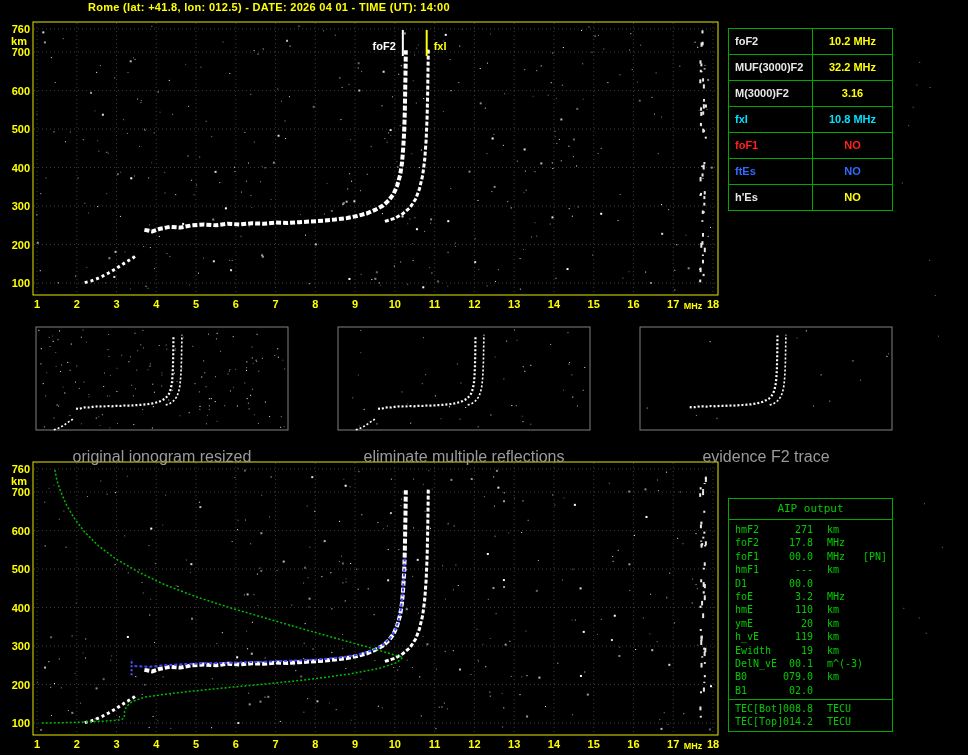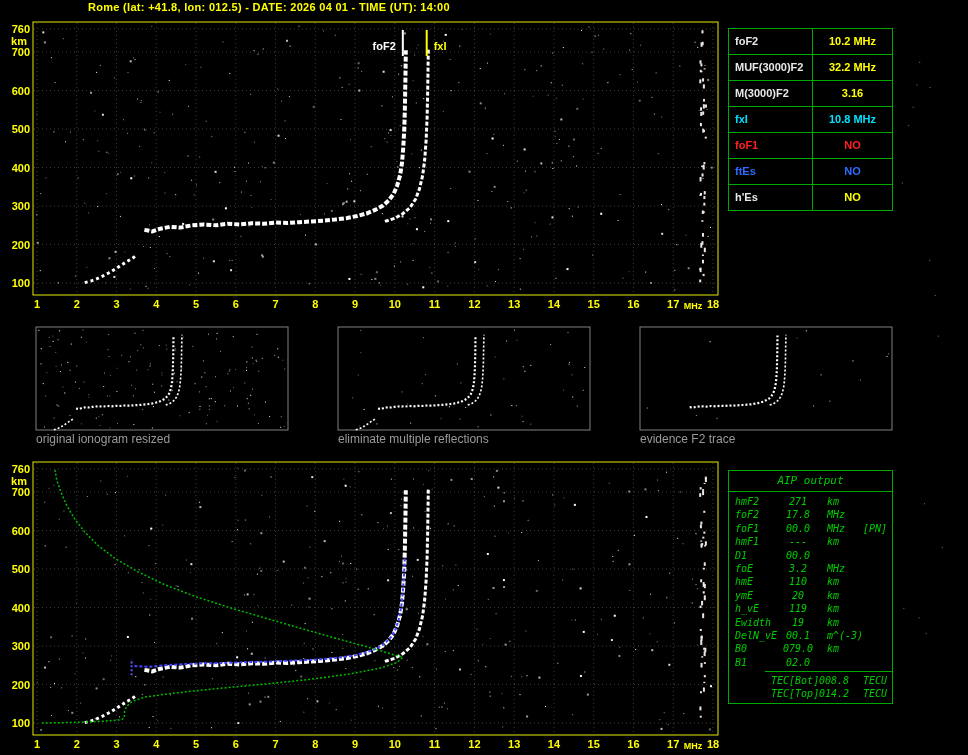--- a/index.html
+++ b/index.html
@@ -1,37 +1,37 @@
 <!DOCTYPE html>
 <html><head>
 <meta charset="utf-8">
 <style>
   html,body{margin:0;padding:0;background:#000;}
   body{width:968px;height:755px;overflow:hidden;font-family:"Liberation Sans",sans-serif;}
   #screen{position:relative;width:968px;height:581px;background:#000;}
   #title{position:absolute;left:88px;top:1px;color:#ffff00;font-size:11px;font-weight:bold;letter-spacing:.3px;white-space:pre;}
   #plot-layer{position:absolute;left:0;top:0;}
-  .caption{position:absolute;top:432px;width:252px;text-align:left;color:#9a9a9a;font-size:12px;}
+  .caption{position:absolute;top:448px;width:252px;text-align:center;color:#9a9a9a;font-size:16px;}
   
   #autoscala-table{position:absolute;left:728px;top:28px;width:163px;border:1px solid #00a800;background:#000;}
   .as-header{height:25px;line-height:25px;text-align:center;color:#ffff00;font-weight:bold;font-size:11px;border-bottom:1px solid #00a800;}
   .as-row{display:flex;height:25px;line-height:25px;border-bottom:1px solid #00a800;font-size:11px;font-weight:bold;}
   .as-row:last-child{border-bottom:none;align-items:center;}
   .as-label{width:77px;padding-left:6px;border-right:1px solid #00a800;}
   .as-value{flex:1;text-align:center;}
   
-  #aip-table{position:absolute;left:728px;top:470px;width:163px;border:1px solid #00a800;background:#000;color:#00cc00;font-family:"DejaVu Sans Mono",monospace;font-size:10px;font-style:italic;}
+  #aip-table{position:absolute;left:728px;top:498px;width:163px;border:1px solid #00a800;background:#000;color:#00cc00;font-family:"DejaVu Sans Mono",monospace;font-size:10px;}
   .aip-header{height:20px;line-height:20px;text-align:center;font-size:11px;border-bottom:1px solid #00a800;}
   #aip-rows{padding:3px 0 2px 0;}
   .aip-row{display:flex;height:13.4px;line-height:13.4px;}
   .aip-name{width:48px;padding-left:6px;white-space:pre;}
-  .aip-value{width:30px;text-align:center;white-space:pre;}
+  .aip-value{width:30px;text-align:right;white-space:pre;}
   .aip-unit{padding-left:14px;white-space:pre;}
   .aip-note{margin-left:auto;padding-right:5px;}
-  #aip-tec{border-top:1px solid #00a800;padding:2px 0 2px 0;margin-left:36px;}
+  #aip-tec{border-top:1px solid #00a800;padding:2px 0 2px 0;}
 </style>
 </head>
 <body>
 
 <div id="screen">
   <div id="title">Rome (lat: +41.8, lon: 012.5) - DATE: 2026 04 01 - TIME (UT): 14:00</div>
 
   <svg id="plot-layer" width="968" height="755">
       <g>
         <line x1="37" y1="23" x2="37" y2="294" stroke="#3c3c3c" stroke-width="1" stroke-dasharray="1 3"></line>

